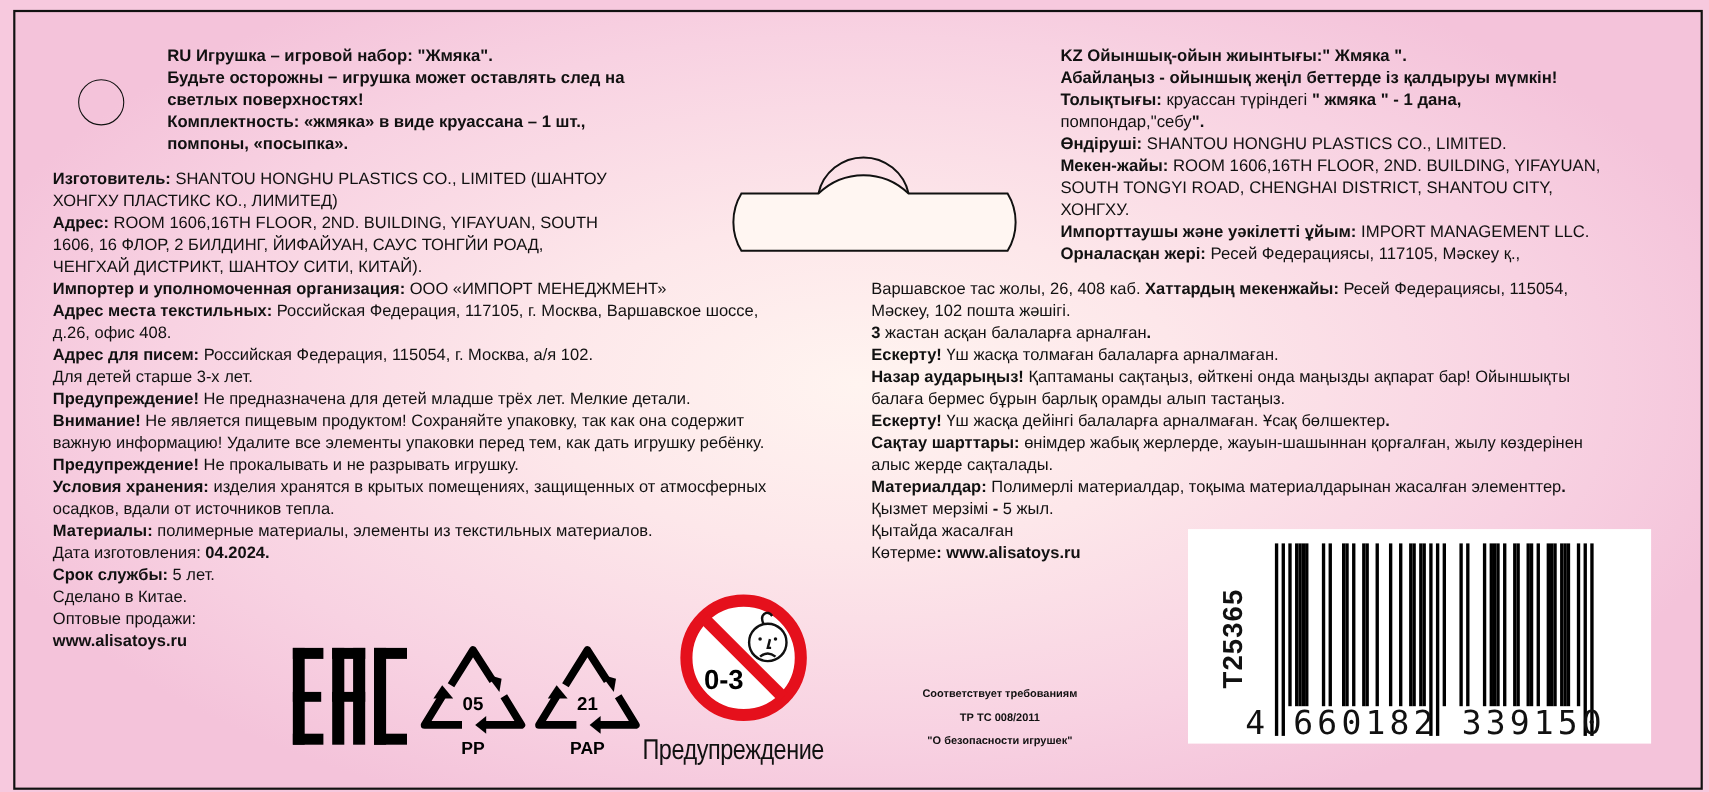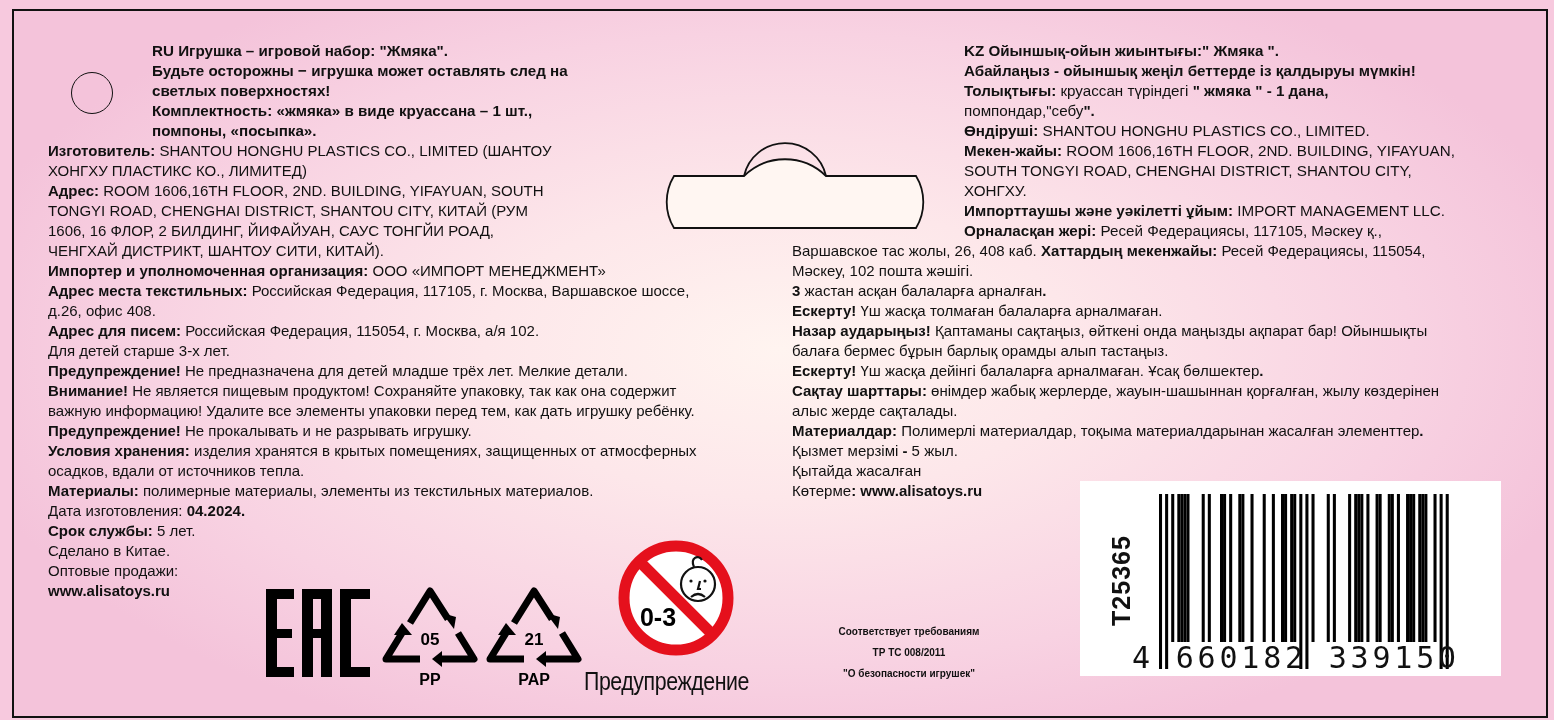--- a/index.html
+++ b/index.html
@@ -16,21 +16,21 @@
     border-left: 2px solid #111;
     border-top: 2px solid #111;
     border-right: 2px solid #111;
     border-bottom: 2px solid #111;
     background: radial-gradient(ellipse 55% 60% at 50% 48%, #fff4f0 0%, #fde7ea 35%, #f8d2e2 75%, #f4c3da 100%);
     overflow: hidden;
   }
   .blk { position: absolute; font-size: 15.2px; line-height: 20px; white-space: nowrap; }
   .blk .ln { display: block; }
   b { font-weight: bold; }
-  .condensed { font-size: 15px; transform-origin: left top; }
+  .condensed { font-size: 15px; transform-origin: left top; margin-top: 12px; }
   .ru-intro { left: 138px; top: 30px; }
   .ru-main  { left: 34px;  top: 130px; }
   .kz-intro { left: 950px; top: 30px; }
   .kz-main  { left: 778px; top: 230px; }
   .round-window {
     position: absolute; left: 57px; top: 61px; width: 42px; height: 42px;
     border: 1.6px solid #111; border-radius: 50%;
   }
   .hang-slot { position: absolute; left: 612px; top: 115px; }
   .mark { position: absolute; }
@@ -67,21 +67,20 @@
       <span class="ln"><b>RU Игрушка – игровой набор: "Жмяка".</b></span>
       <span class="ln"><b>Будьте осторожны − игрушка может оставлять след на</b></span>
       <span class="ln"><b>светлых поверхностях!</b></span>
       <span class="ln"><b>Комплектность: «жмяка» в виде круассана – 1 шт.,</b></span>
       <span class="ln"><b>помпоны, «посыпка».</b></span>
     </div>
   <div class="blk ru-main condensed" id="ru-main">
       <span class="ln"><b>Изготовитель:</b><span> SHANTOU HONGHU PLASTICS CO., LIMITED (ШАНТОУ</span></span>
       <span class="ln"><span>ХОНГХУ ПЛАСТИКС КО., ЛИМИТЕД)</span></span>
       <span class="ln"><b>Адрес:</b><span> ROOM 1606,16TH FLOOR, 2ND. BUILDING, YIFAYUAN, SOUTH</span></span>
-      <span class="ln"><span>TONGYI ROAD, CHENGHAI DISTRICT, SHANTOU CITY, КИТАЙ (РУМ</span></span>
       <span class="ln"><span>1606, 16 ФЛОР, 2 БИЛДИНГ, ЙИФАЙУАН, САУС ТОНГЙИ РОАД,</span></span>
       <span class="ln"><span>ЧЕНГХАЙ ДИСТРИКТ, ШАНТОУ СИТИ, КИТАЙ).</span></span>
       <span class="ln"><b>Импортер и уполномоченная организация:</b><span> ООО «ИМПОРТ МЕНЕДЖМЕНТ»</span></span>
       <span class="ln"><b>Адрес места текстильных:</b><span> Российская Федерация, 117105, г. Москва, Варшавское шоссе,</span></span>
       <span class="ln"><span>д.26, офис 408.</span></span>
       <span class="ln"><b>Адрес для писем:</b><span> Российская Федерация, 115054, г. Москва, а/я 102.</span></span>
       <span class="ln"><span>Для детей старше 3-х лет.</span></span>
       <span class="ln"><b>Предупреждение!</b><span> Не предназначена для детей младше трёх лет. Мелкие детали.</span></span>
       <span class="ln"><b>Внимание!</b><span> Не является пищевым продуктом! Сохраняйте упаковку, так как она содержит</span></span>
       <span class="ln"><span>важную информацию! Удалите все элементы упаковки перед тем, как дать игрушку ребёнку.</span></span>

